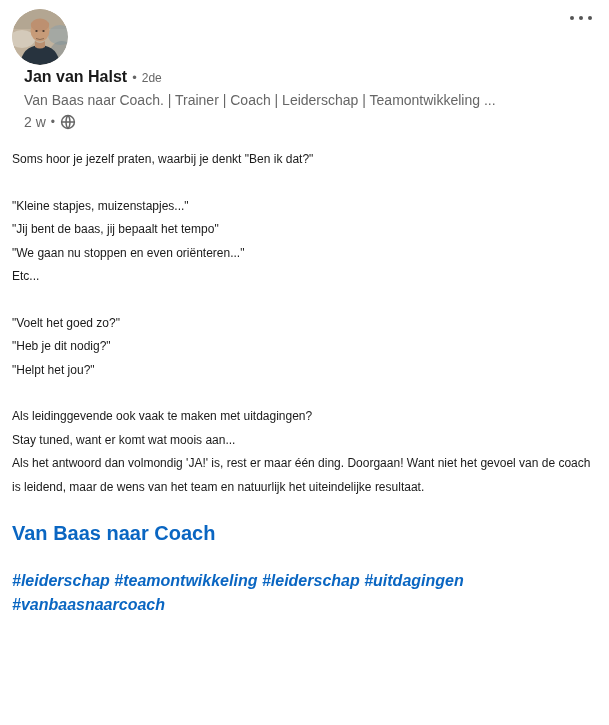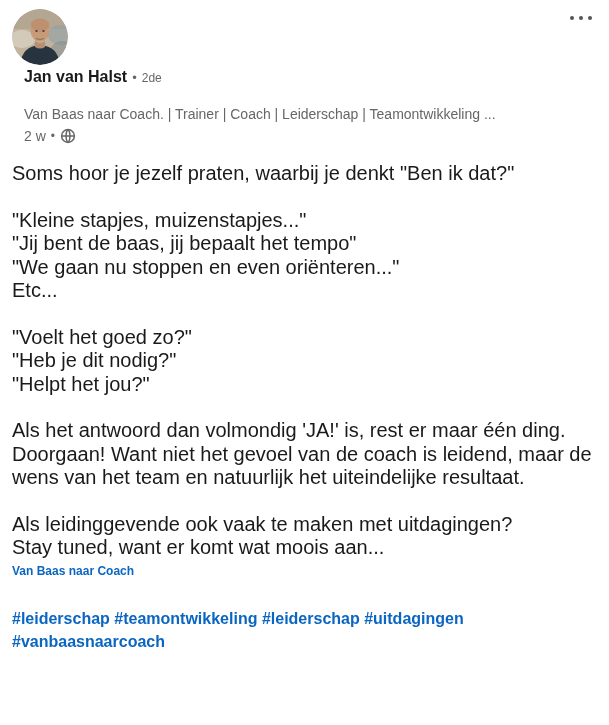--- a/index.html
+++ b/index.html
@@ -34,21 +34,21 @@
     display: flex; align-items: baseline;
     font-size: 16px; line-height: 20px;
     white-space: nowrap;
   }
   .author-name { font-weight: 700; color: #1a1a1a; cursor: pointer; }
   .name-sep { color: #666666; font-size: 13px; padding: 0 5px; }
   .degree { color: #666666; font-size: 12px; }
   .headline {
     font-size: 14px; line-height: 18px; color: #666666;
     white-space: nowrap; overflow: hidden;
-    margin-top: 17px;
+    margin-top: 3px;
   }
   .meta-row {
     display: flex; align-items: center;
     font-size: 14px; line-height: 18px; color: #666666;
     margin-top: 4px;
   }
   .meta-sep { padding: 0 5px; font-size: 12px; }
   .globe { display: inline-block; width: 16px; height: 16px; }
 
   .menu-btn {
@@ -56,45 +56,46 @@
     width: 32px; height: 28px;
     border: none; background: none; cursor: pointer;
     display: flex; align-items: center; justify-content: center;
   }
   .menu-btn .dots { display: flex; gap: 4.5px; }
   .menu-btn .dot { width: 4.5px; height: 4.5px; border-radius: 50%; background: #555555; }
 
   
   .post-body { padding: 17px 12px 0 12px; }
   .post-body p.para {
-    font-size: 20px;
+    font-size: 12px;
     line-height: 23.4px;
     color: #1a1a1a;
     white-space: pre-line;
     margin: 0 0 23.4px 0;
     letter-spacing: 0;
   }
   .post-body p.para.no-gap { margin-bottom: 0; }
   .company-link {
     display: inline-block;
-    font-size: 12px; line-height: 23.4px;
+    font-size: 20px; line-height: 23.4px;
     font-weight: 700;
     color: #0a66c2;
     text-decoration: none;
     cursor: pointer;
   }
   .hashtags {
     margin-top: 23.4px;
     font-size: 16px; line-height: 23.4px;
     font-weight: 700;
   }
   .hashtag {
     color: #0a66c2;
     text-decoration: none;
     cursor: pointer;
+    font-style: italic;
   }
 </style>
 </head>
 <body>
 
 <div class="post">
 
   <div class="post-header">
 
     <button class="avatar-btn">
@@ -153,23 +154,23 @@
 
   <div class="post-body">
     <p class="para">Soms hoor je jezelf praten, waarbij je denkt "Ben ik dat?"</p>
     <p class="para">"Kleine stapjes, muizenstapjes..."
 "Jij bent de baas, jij bepaalt het tempo"
 "We gaan nu stoppen en even oriënteren..."
 Etc...</p>
     <p class="para">"Voelt het goed zo?"
 "Heb je dit nodig?"
 "Helpt het jou?"</p>
-    <p class="para">Als het antwoord dan volmondig 'JA!' is, rest er maar één ding. Doorgaan! Want niet het gevoel van de coach is leidend, maar de wens van het team en natuurlijk het uiteindelijke resultaat.</p>
     <p class="para no-gap">Als leidinggevende ook vaak te maken met uitdagingen?
 Stay tuned, want er komt wat moois aan...</p>
+    <p class="para">Als het antwoord dan volmondig 'JA!' is, rest er maar één ding. Doorgaan! Want niet het gevoel van de coach is leidend, maar de wens van het team en natuurlijk het uiteindelijke resultaat.</p>
     <a class="company-link">Van Baas naar Coach</a>
     <p class="hashtags">
       <a class="hashtag">#leiderschap</a>
       <a class="hashtag">#teamontwikkeling</a>
       <a class="hashtag">#leiderschap</a>
       <a class="hashtag">#uitdagingen</a>
       <a class="hashtag">#vanbaasnaarcoach</a>
     </p>
   </div>
 

